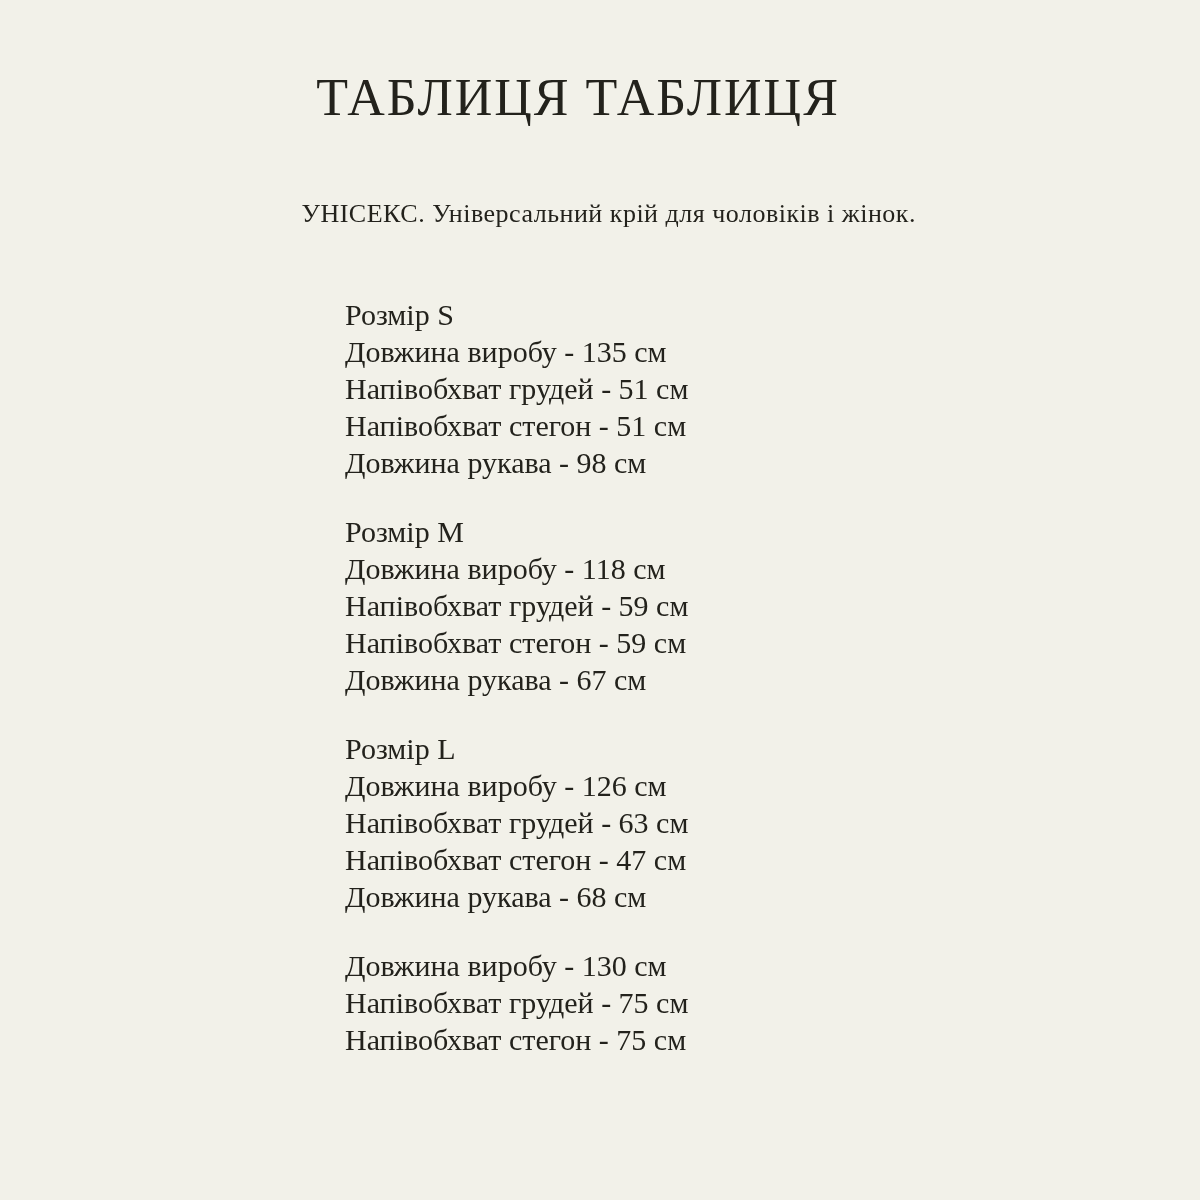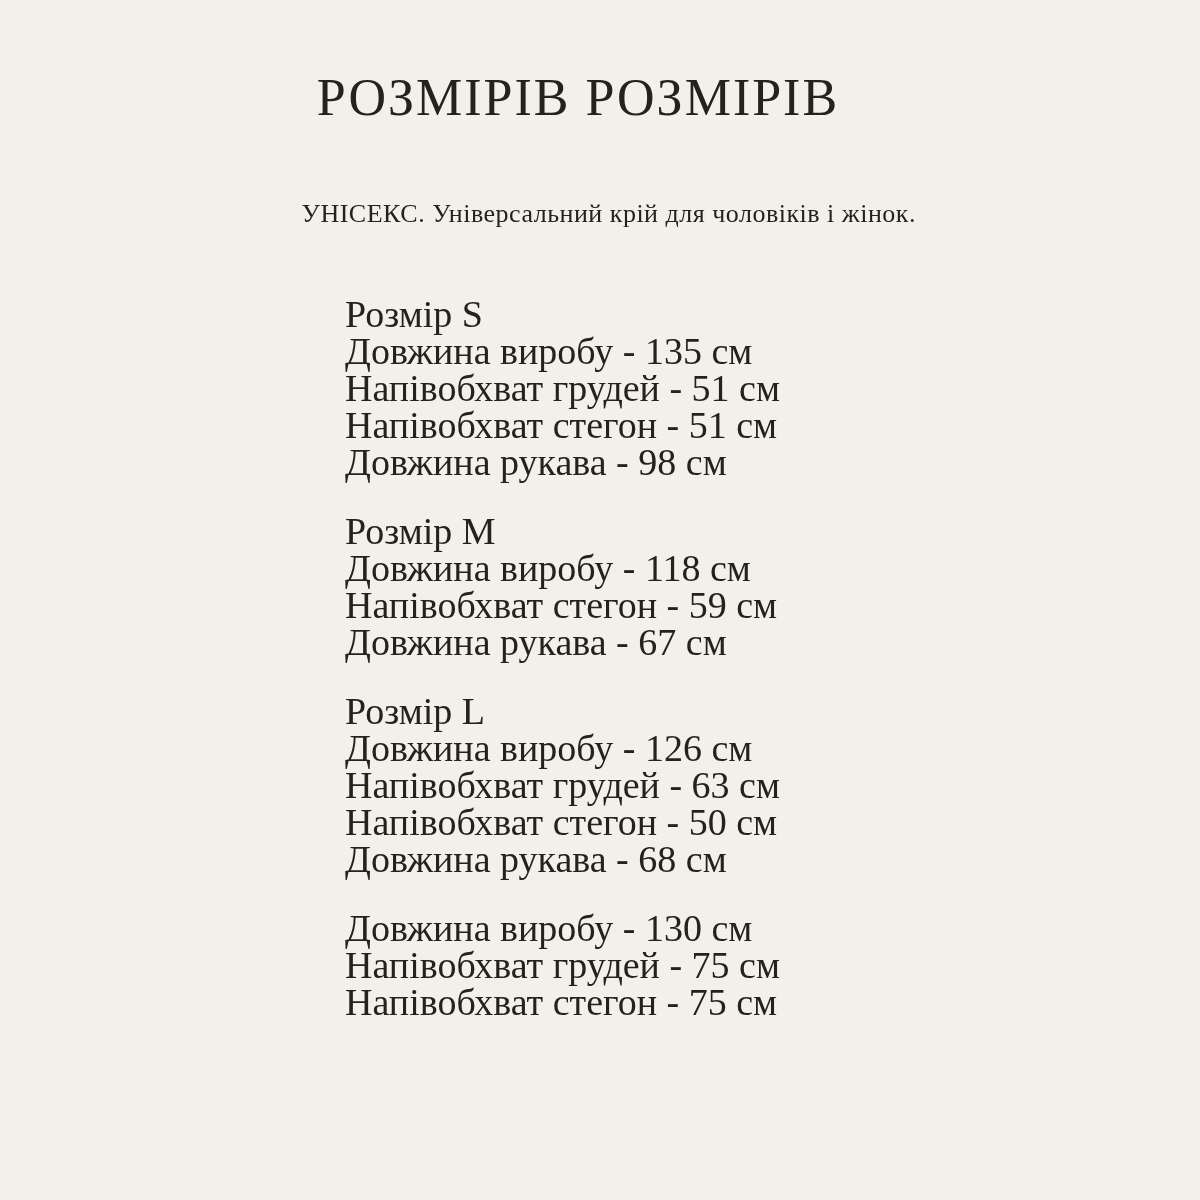--- a/index.html
+++ b/index.html
@@ -48,60 +48,61 @@
     white-space: nowrap;
   }
 
   .size-chart {
     margin-top: 65px;
     margin-left: 105px;
   }
 
   .size-block {
     margin-bottom: 32px;
-    font-size: 38px;
+    font-size: 30px;
     line-height: 37px;
   }
 
   .size-block p {
     white-space: nowrap;
   }
 </style>
 </head>
 <body>
 
 <div class="page">
   <div class="content">
 
-    <h1 class="page-title">РОЗМІРІВ РОЗМІРІВ</h1>
+    <h1 class="page-title">ТАБЛИЦЯ ТАБЛИЦЯ</h1>
 
     <p class="page-subtitle">УНІСЕКС. Універсальний крій для чоловіків і жінок.</p>
 
     <section class="size-chart">
 
       <div class="size-block">
         <p>Розмір S</p>
         <p>Довжина виробу - 135 см</p>
         <p>Напівобхват грудей - 51 см</p>
         <p>Напівобхват стегон - 51 см</p>
         <p>Довжина рукава - 98 см</p>
       </div>
 
       <div class="size-block">
         <p>Розмір M</p>
         <p>Довжина виробу - 118 см</p>
+        <p>Напівобхват грудей - 59 см</p>
         <p>Напівобхват стегон - 59 см</p>
         <p>Довжина рукава - 67 см</p>
       </div>
 
       <div class="size-block">
         <p>Розмір L</p>
         <p>Довжина виробу - 126 см</p>
         <p>Напівобхват грудей - 63 см</p>
-        <p>Напівобхват стегон - 50 см</p>
+        <p>Напівобхват стегон - 47 см</p>
         <p>Довжина рукава - 68 см</p>
       </div>
 
       <div class="size-block">
         <p>Довжина виробу - 130 см</p>
         <p>Напівобхват грудей - 75 см</p>
         <p>Напівобхват стегон - 75 см</p>
       </div>
 
     </section>

